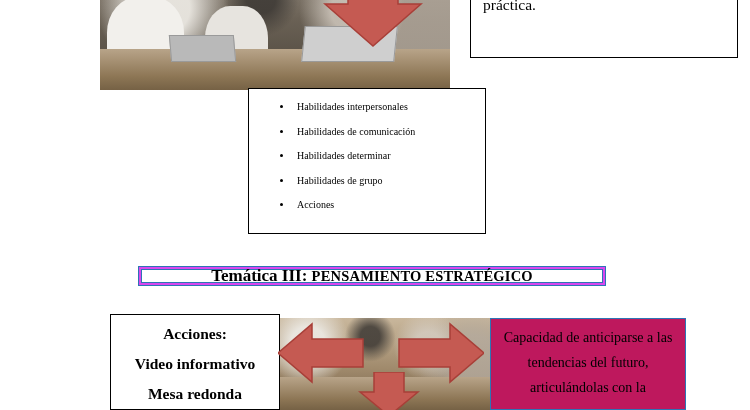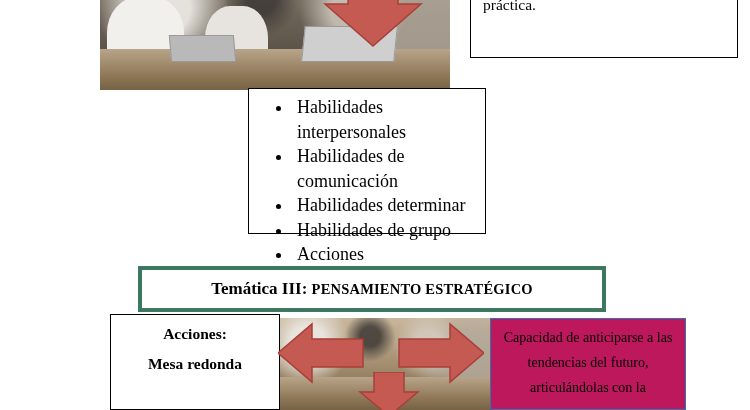--- a/index.html
+++ b/index.html
@@ -104,35 +104,35 @@
     width: 238px;
     height: 146px;
     padding: 6px 6px 6px 10px;
   }
   .box-skills ul {
     margin: 0;
     padding: 0 0 0 34px;
     list-style: disc;
   }
   .box-skills li {
-    font-size: 18px;
+    font-size: 10px;
     line-height: 24.5px;
     padding-left: 4px;
   }
 
   
   .banner {
     position: absolute;
     left: 138px;
     top: 266px;
     width: 468px;
-    height: 46px;
+    height: 20px;
     border: 1px solid #2e74b5;
     box-sizing: border-box;
-    background: #4d7c0f;
+    background: #d946ef;
     padding: 2px;
   }
   .banner-inner {
     width: 100%;
     height: 100%;
     border: 1px solid #2e74b5;
     box-sizing: border-box;
     display: flex;
     align-items: center;
     justify-content: center;
@@ -231,20 +231,21 @@
   </div>
 
   <div class="photo photo-bottom">
     <div class="bg"></div>
     <div class="bg2"></div>
     <div class="table"></div>
   </div>
 
   <div class="box box-acciones">
     <div>Acciones:</div>
+    <div>Video informativo</div>
     <div>Mesa redonda</div>
   </div>
 
   <div class="arrow arrow-left-mid">
     <svg viewBox="0 0 86 62" width="86" height="62" aria-hidden="true">
       <polygon points="0,31 34,2 34,17 85,17 85,45 34,45 34,60" fill="#c55a52" stroke="#a83f38" stroke-width="1.5"></polygon>
     </svg>
   </div>
 
   <div class="arrow arrow-right-mid">

